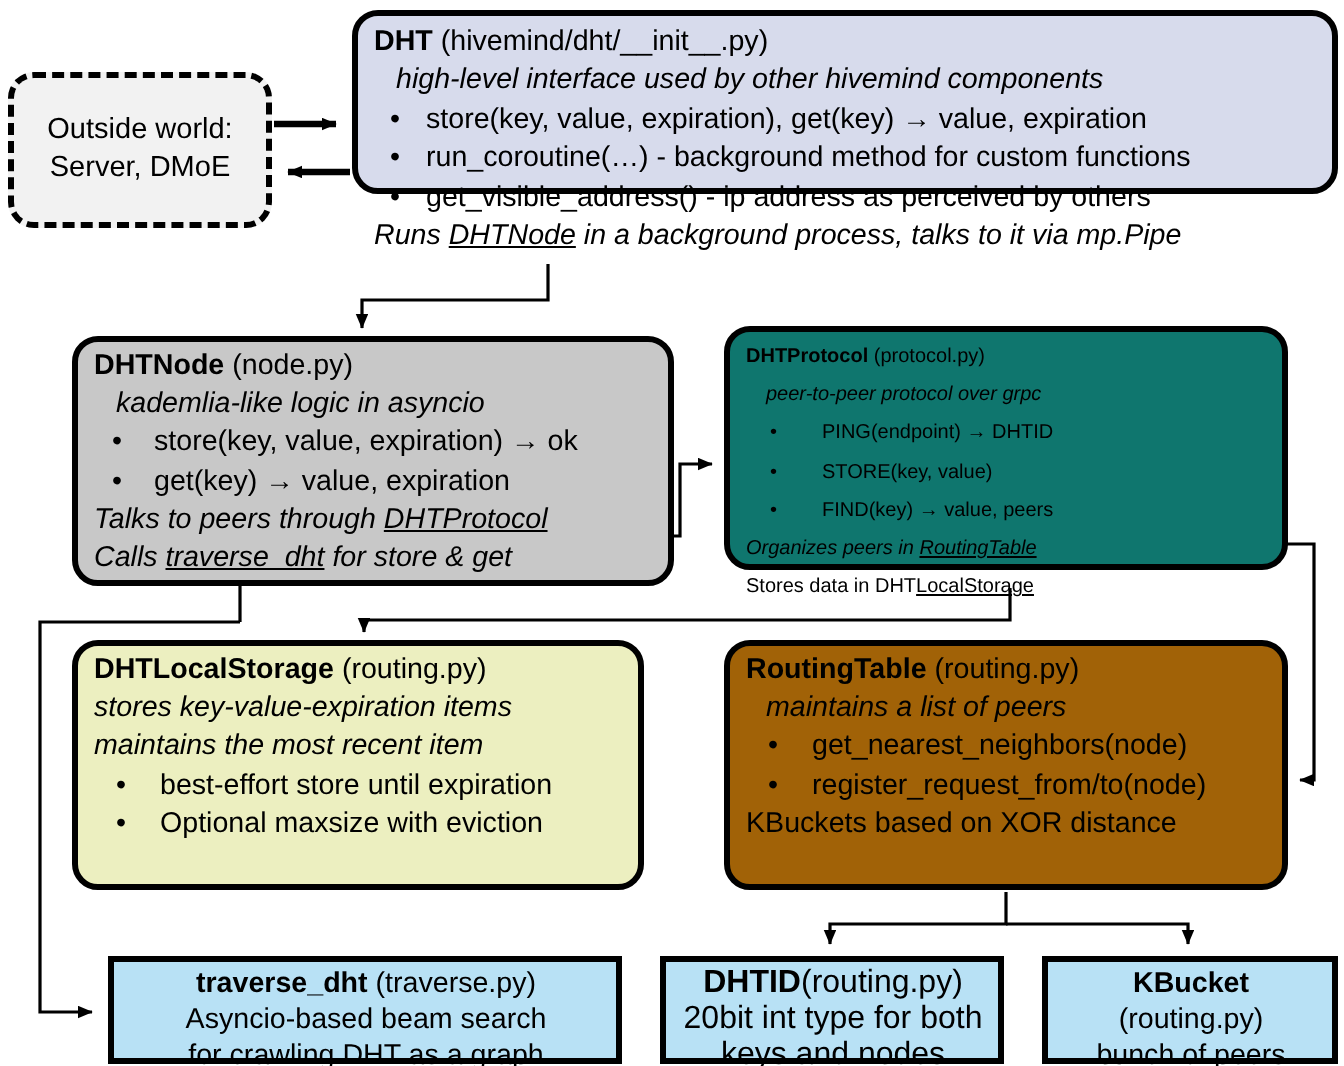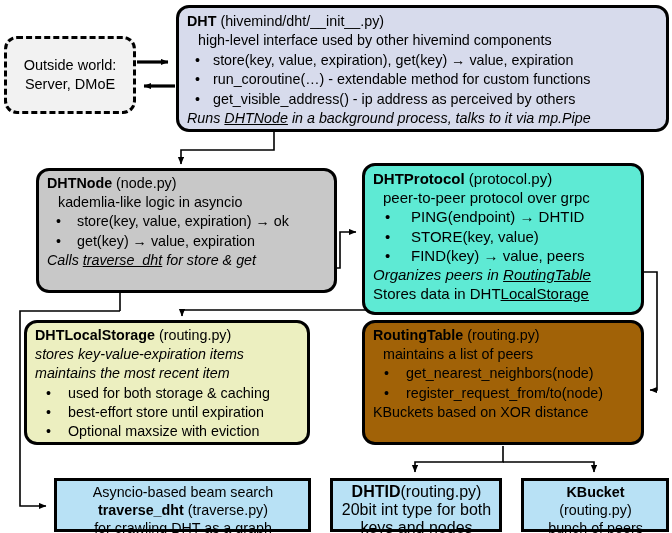--- a/index.html
+++ b/index.html
@@ -6,52 +6,52 @@
   body{width:672px;height:533px;position:relative;overflow:hidden;
        font-family:"Liberation Sans","DejaVu Sans",sans-serif;color:#000;}
   #canvas{position:absolute;left:0;top:0;width:672px;height:533px;}
   svg.wires{position:absolute;left:0;top:0;width:672px;height:533px;overflow:visible;}
   .box{position:absolute;box-sizing:border-box;border:3px solid #000;}
   .rnd{border-radius:13px;}
   .sq{border-radius:0;}
   .dash{border:3px dashed #000;border-radius:13px;background:#f2f2f2;}
   .pad{padding:3px 7px 3px 8px;}
   .ttl{font-weight:bold;}
-  .sub{}
+  .sub{font-style:italic;}
   .it{font-style:italic;}
   .u{text-decoration:underline;}
   ul{list-style:none;margin:0;padding:0;}
   li{position:relative;padding-left:21px;white-space:nowrap;}
   li:before{content:"\2022";position:absolute;left:4px;top:0;}
   .lbl{white-space:nowrap;}
   .ctr{text-align:center;}
 
   
   #outside{left:4px;top:36px;width:132px;height:78px;}
   #outside .inner{position:absolute;left:0;right:0;top:50%;transform:translateY(-50%);
                   text-align:center;font-size:14.5px;line-height:19px;}
 
-  #dht{left:176px;top:5px;width:493px;height:127px;background:#d7dbec;font-size:14.3px;line-height:19.4px;}
+  #dht{left:176px;top:5px;width:493px;height:92px;background:#d7dbec;font-size:14.3px;line-height:19.4px;}
   #dht .t1{margin-top:1px;}
   #dht .sub{margin-left:11px;}
   #dht ul{margin-top:0px;}
   #dht li{padding-left:26px;}
   #dht li:before{left:8px;}
 
   #dhtnode{left:36px;top:168px;width:301px;height:125px;background:#c8c8c8;font-size:14.3px;line-height:19.2px;}
   #dhtnode .sub{margin-left:11px;}
   #dhtnode li{padding-left:30px;}
   #dhtnode li:before{left:9px;}
 
-  #dhtprotocol{left:362px;top:163px;width:282px;height:152px;background:#5eead4;font-size:15px;line-height:19.2px;}
+  #dhtprotocol{left:362px;top:163px;width:282px;height:122px;background:#0f766e;font-size:10px;line-height:19.2px;}
   #dhtprotocol .sub{margin-left:10px;}
   #dhtprotocol li{padding-left:38px;}
   #dhtprotocol li:before{left:12px;}
 
-  #localstorage{left:24px;top:320px;width:286px;height:125px;background:#ecefc0;font-size:14.3px;line-height:19.2px;}
+  #localstorage{left:36px;top:320px;width:286px;height:125px;background:#ecefc0;font-size:14.3px;line-height:19.2px;}
   #localstorage li{padding-left:33px;}
   #localstorage li:before{left:11px;}
 
   #routingtable{left:362px;top:320px;width:282px;height:125px;background:#a16207;font-size:14.3px;line-height:19.2px;}
   #routingtable .sub{margin-left:10px;}
   #routingtable li{padding-left:33px;}
   #routingtable li:before{left:11px;}
 
   #traverse{left:54px;top:478px;width:257px;height:54px;background:#b8e1f5;font-size:14.3px;line-height:18px;}
   #dhtid{left:330px;top:478px;width:172px;height:54px;background:#b8e1f5;font-size:16px;line-height:18px;}
@@ -97,72 +97,72 @@
       <div class="lbl">Outside world:</div>
       <div class="lbl">Server, DMoE</div>
     </div>
   </div>
 
   <div class="box rnd pad" id="dht">
     <div class="lbl t1"><span class="ttl">DHT</span> <span>(hivemind/dht/__init__.py)</span></div>
     <div class="lbl sub">high-level interface used by other hivemind components</div>
     <ul>
       <li>store(key, value, expiration), get(key) → value, expiration</li>
-      <li>run_coroutine(…) - extendable method for custom functions</li>
+      <li>run_coroutine(…) - background method for custom functions</li>
       <li>get_visible_address() - ip address as perceived by others</li>
     </ul>
     <div class="lbl it"><span>Runs </span><span class="u">DHTNode</span><span> in a background process, talks to it via mp.Pipe</span></div>
   </div>
 
   <div class="box rnd pad" id="dhtnode">
     <div class="lbl"><span class="ttl">DHTNode</span> <span>(node.py)</span></div>
     <div class="lbl sub">kademlia-like logic in asyncio</div>
     <ul>
       <li>store(key, value, expiration) → ok</li>
       <li>get(key) → value, expiration</li>
     </ul>
+    <div class="lbl it"><span>Talks to peers through </span><span class="u">DHTProtocol</span></div>
     <div class="lbl it"><span>Calls </span><span class="u">traverse_dht</span><span> for store &amp; get</span></div>
   </div>
 
   <div class="box rnd pad" id="dhtprotocol">
     <div class="lbl"><span class="ttl">DHTProtocol</span> <span>(protocol.py)</span></div>
     <div class="lbl sub">peer-to-peer protocol over grpc</div>
     <ul>
       <li>PING(endpoint) → DHTID</li>
       <li>STORE(key, value)</li>
       <li>FIND(key) → value, peers</li>
     </ul>
     <div class="lbl it"><span>Organizes peers in </span><span class="u">RoutingTable</span></div>
     <div class="lbl"><span>Stores data in DHT</span><span class="u">LocalStorage</span></div>
   </div>
 
   <div class="box rnd pad" id="localstorage">
     <div class="lbl"><span class="ttl">DHTLocalStorage</span> <span>(routing.py)</span></div>
     <div class="lbl it">stores key-value-expiration items</div>
     <div class="lbl it">maintains the most recent item</div>
     <ul>
-      <li>used for both storage &amp; caching</li>
       <li>best-effort store until expiration</li>
       <li>Optional maxsize with eviction</li>
     </ul>
   </div>
 
   <div class="box rnd pad" id="routingtable">
     <div class="lbl"><span class="ttl">RoutingTable</span> <span>(routing.py)</span></div>
     <div class="lbl sub">maintains a list of peers</div>
     <ul>
       <li>get_nearest_neighbors(node)</li>
       <li>register_request_from/to(node)</li>
     </ul>
     <div class="lbl">KBuckets based on XOR distance</div>
   </div>
 
   <div class="box sq pad ctr leafpad" id="traverse">
+    <div class="lbl"><span class="ttl">traverse_dht</span> <span>(traverse.py)</span></div>
     <div class="lbl">Asyncio-based beam search</div>
-    <div class="lbl"><span class="ttl">traverse_dht</span> <span>(traverse.py)</span></div>
     <div class="lbl">for crawling DHT as a graph</div>
   </div>
 
   <div class="box sq pad ctr leafpad" id="dhtid">
     <div class="lbl"><span class="ttl">DHTID</span><span>(routing.py)</span></div>
     <div class="lbl">20bit int type for both</div>
     <div class="lbl">keys and nodes</div>
   </div>
 
   <div class="box sq pad ctr leafpad" id="kbucket">

